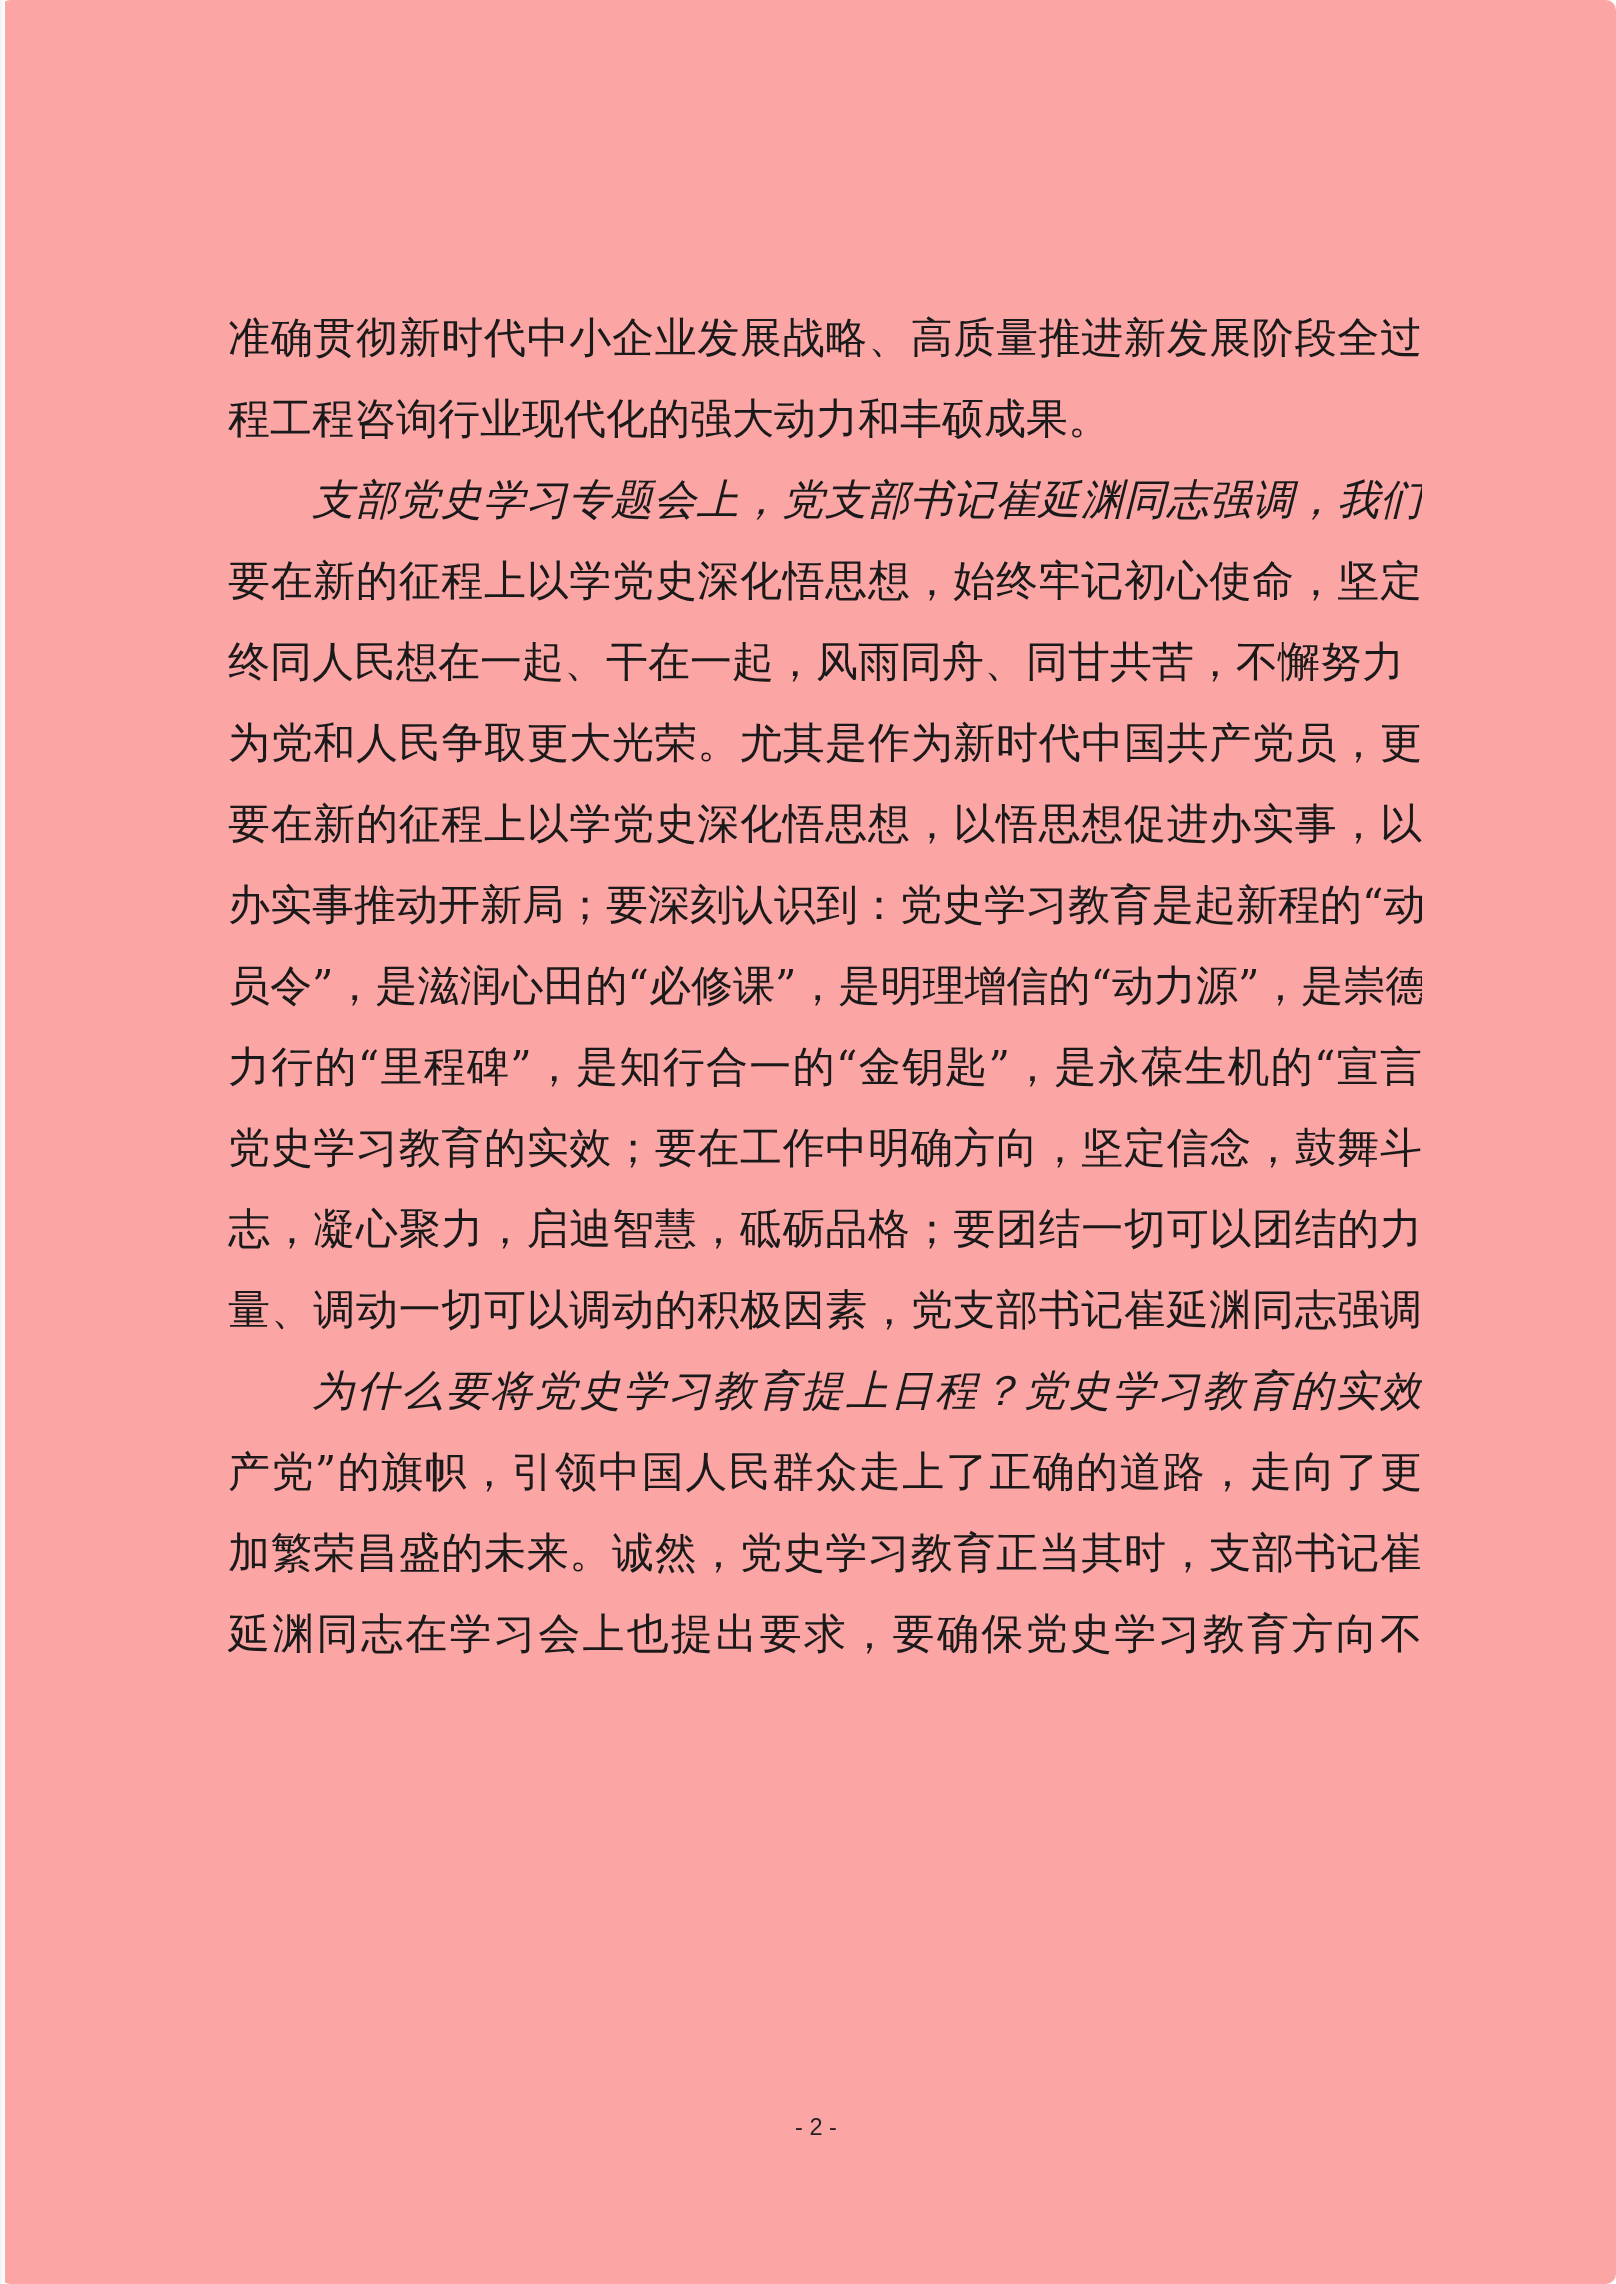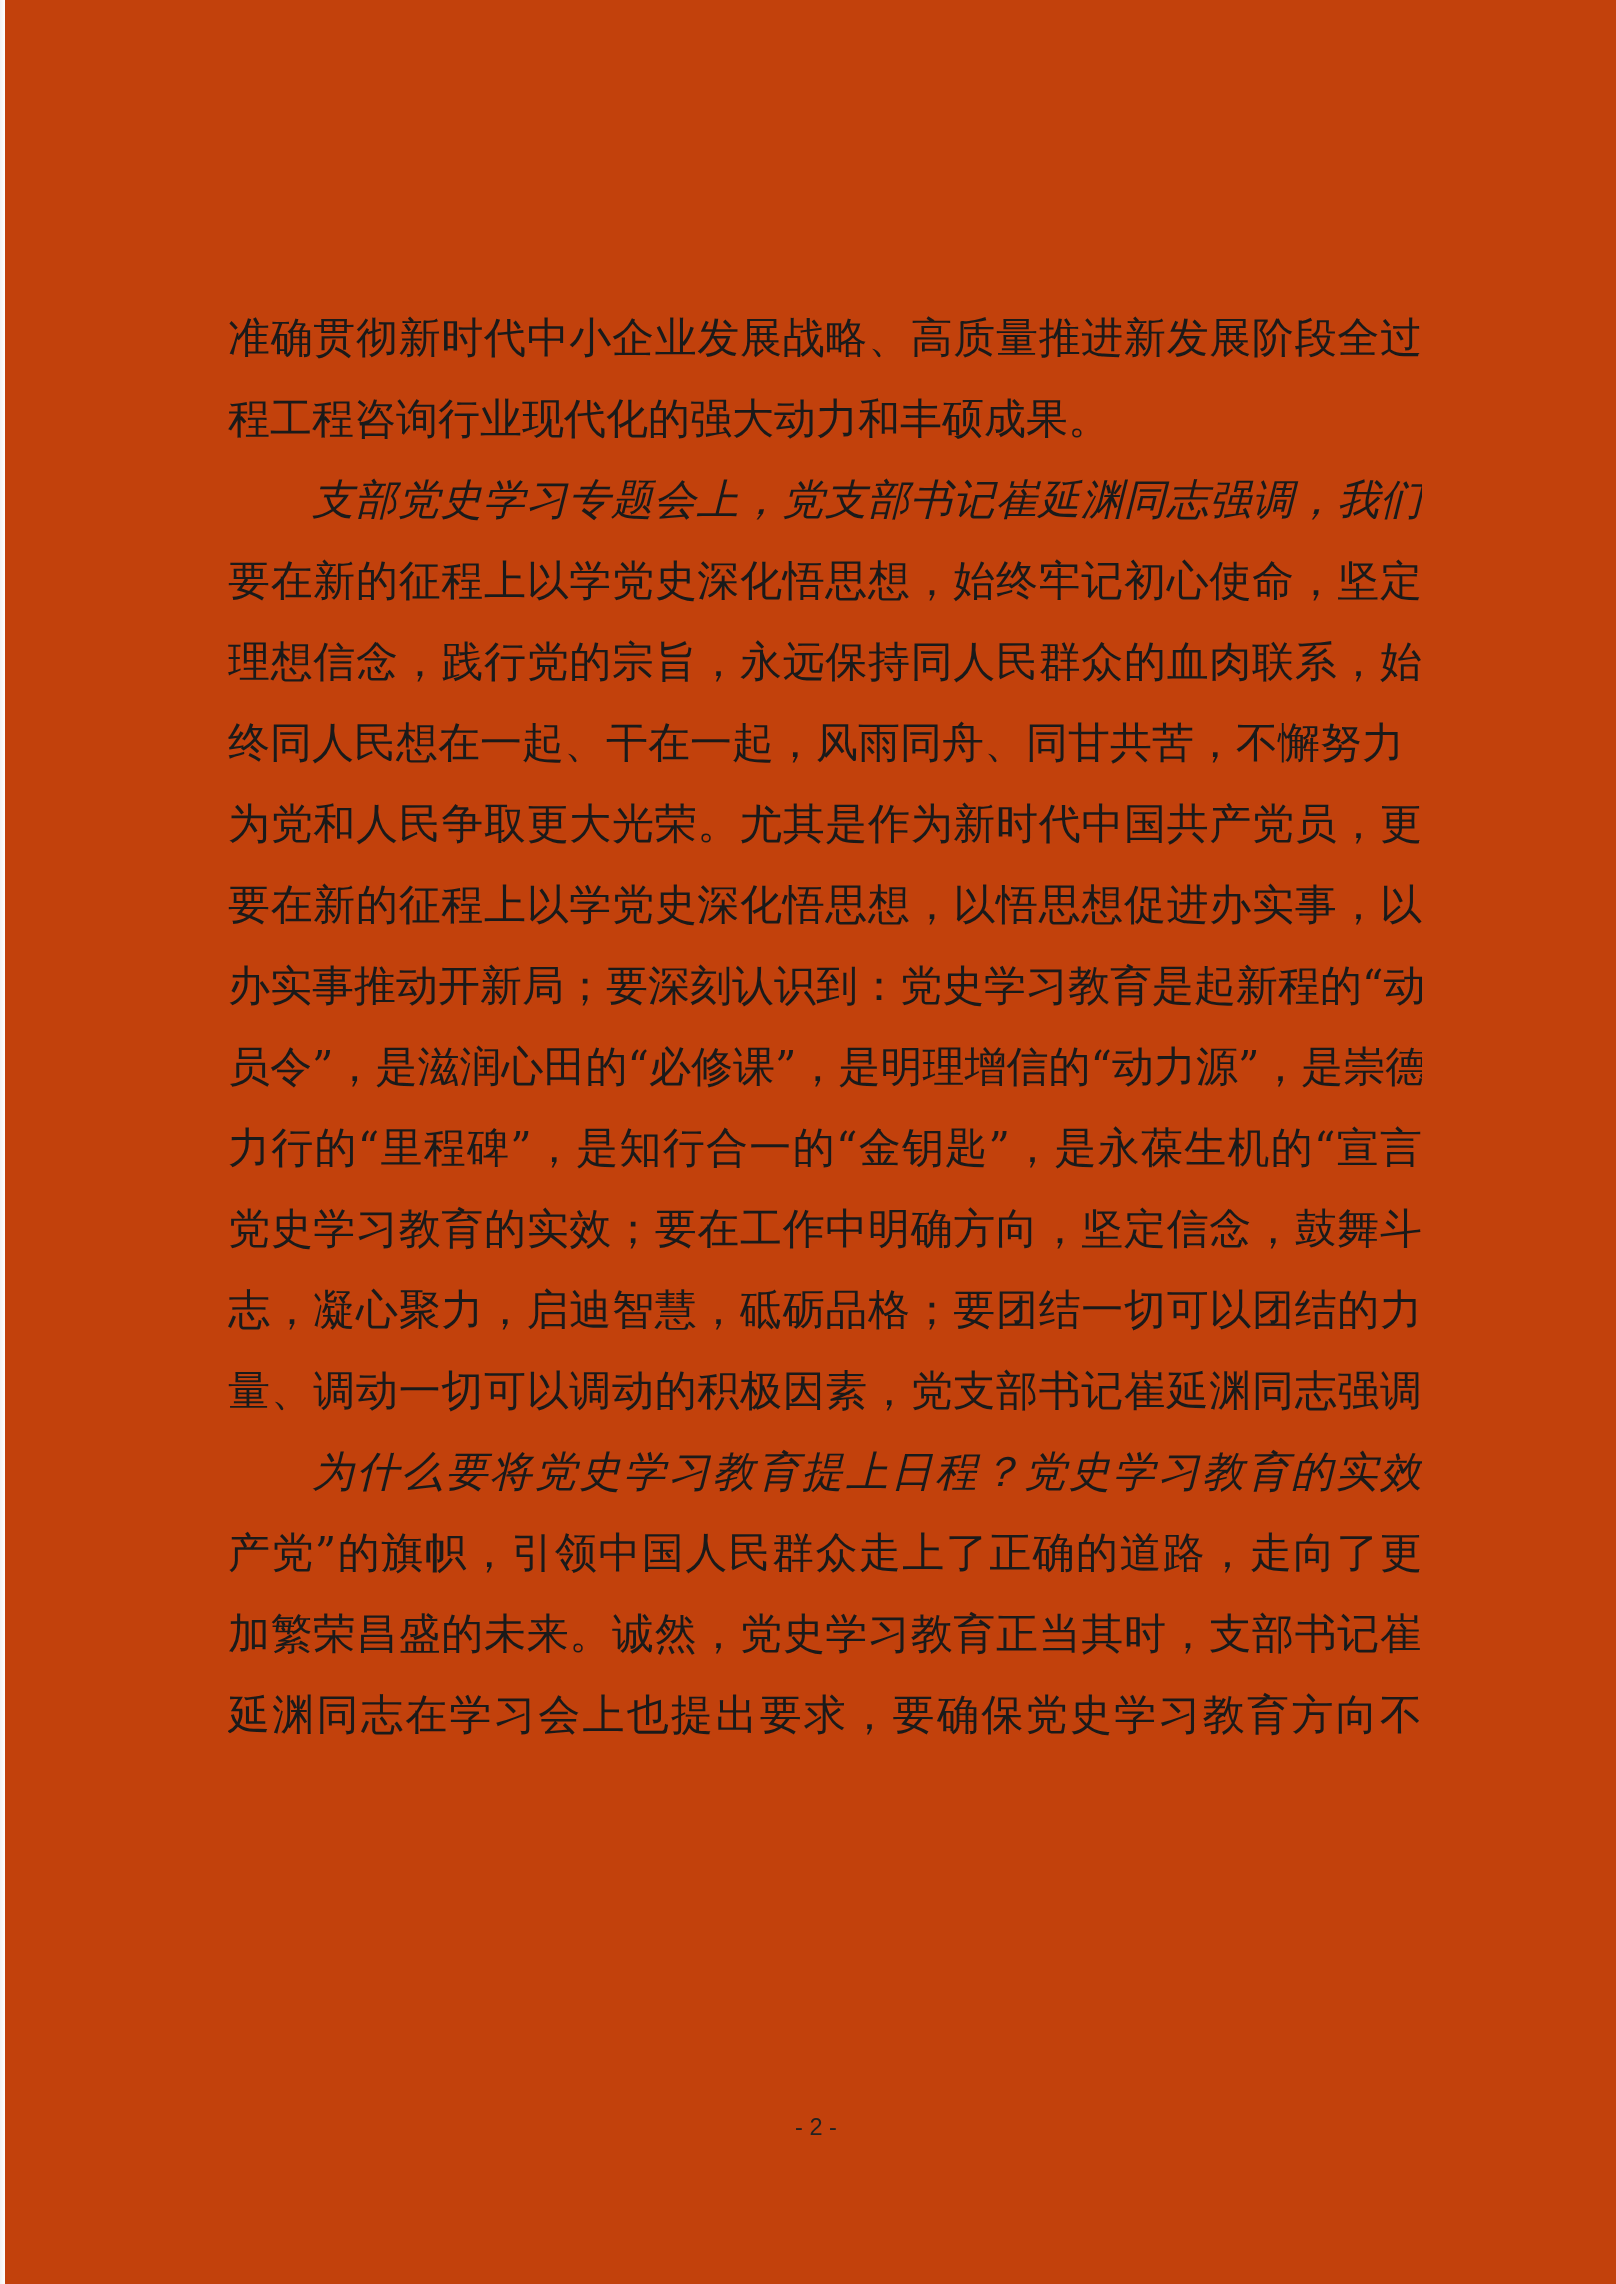--- a/index.html
+++ b/index.html
@@ -13,21 +13,22 @@
     position: relative;
     overflow: hidden;
     font-family: "DejaVu Serif", "Liberation Serif", serif;
     color: #1a1a1a;
   }
   .page {
     position: absolute;
     left: 0; top: 0;
     width: 1616px;
     height: 2284px;
-    background: #c2410c;
+    background: #fca5a5;
+    border-radius: 10px;
   }
   .scan-edge {
     position: absolute;
     left: 0; top: 0;
     width: 4.7px;
     height: 2284px;
     background: linear-gradient(to right, #f2f2f2, #ffffff);
   }
   .body-text {
     position: absolute;
@@ -73,21 +74,20 @@
   <div class="body-text">
 
     <div class="paragraph">
       <span class="line">准确贯彻新时代中小企业发展战略、高质量推进新发展阶段全过</span>
       <span class="line last">程工程咨询行业现代化的强大动力和丰硕成果。</span>
     </div>
 
     <div class="paragraph">
       <span class="line indent">支部党史学习专题会上，党支部书记崔延渊同志强调，我们</span>
       <span class="line">要在新的征程上以学党史深化悟思想，始终牢记初心使命，坚定</span>
-      <span class="line">理想信念，践行党的宗旨，永远保持同人民群众的血肉联系，始</span>
       <span class="line">终同人民想在一起、干在一起，风雨同舟、同甘共苦，不懈努力，</span>
       <span class="line">为党和人民争取更大光荣。尤其是作为新时代中国共产党员，更</span>
       <span class="line">要在新的征程上以学党史深化悟思想，以悟思想促进办实事，以</span>
       <span class="line">办实事推动开新局；要深刻认识到：党史学习教育是起新程的“动</span>
       <span class="line">员令”，是滋润心田的“必修课”，是明理增信的“动力源”，是崇德</span>
       <span class="line">力行的“里程碑”，是知行合一的“金钥匙”，是永葆生机的“宣言</span>
       <span class="line">党史学习教育的实效；要在工作中明确方向，坚定信念，鼓舞斗</span>
       <span class="line">志，凝心聚力，启迪智慧，砥砺品格；要团结一切可以团结的力</span>
       <span class="line">量、调动一切可以调动的积极因素，党支部书记崔延渊同志强调</span>
     </div>

